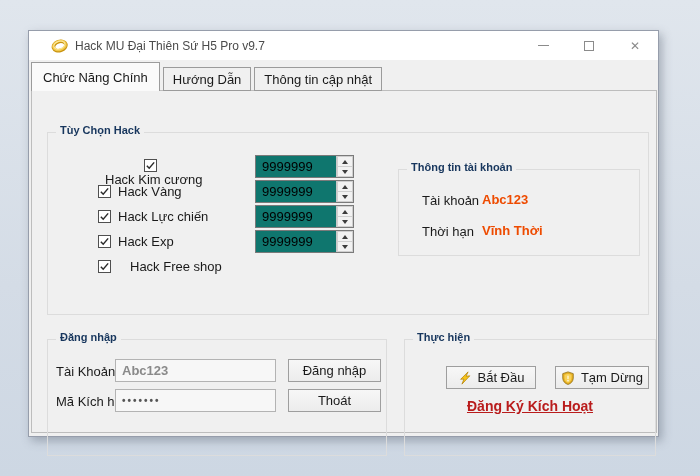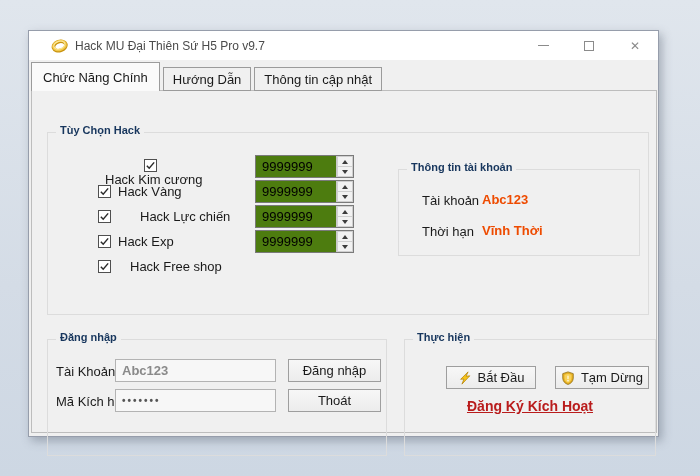--- a/index.html
+++ b/index.html
@@ -61,21 +61,21 @@
   .hrow { position:absolute; left:50px; height:14px; display:flex; align-items:center; }
   .checkbox {
     width:13px; height:13px; background:#fff; border:1px solid #4f4f4f;
     display:flex; align-items:center; justify-content:center; cursor:default;
   }
   .checkbox svg { width:11px; height:11px; display:block; }
   .cb-label { font-size:13px; color:#1a1a1a; margin-left:7px; white-space:nowrap; }
 
   .spinner {
     position:absolute; left:207px; width:99px; height:23px;
-    background:#4d7c0f; border:1px solid #7a7a7a; display:flex;
+    background:#0f766e; border:1px solid #7a7a7a; display:flex;
   }
   .spin-input {
     flex:1; border:none; outline:none; background:transparent;
     font-family:inherit; font-size:13px; color:#000; padding:0 0 0 6px; width:70px;
   }
   .spin-btns { width:17px; display:flex; flex-direction:column; border-left:1px solid #c9c9c9; }
   .spin-btn { flex:1; background:#f2f2f2; border:1px solid #cfcfcf; display:flex; align-items:center; justify-content:center; cursor:default; }
   .spin-btn + .spin-btn { border-top:none; }
   .tri-up   { width:0; height:0; border-left:3px solid transparent; border-right:3px solid transparent; border-bottom:4px solid #3c3c3c; }
   .tri-down { width:0; height:0; border-left:3px solid transparent; border-right:3px solid transparent; border-top:4px solid #3c3c3c; }
@@ -182,21 +182,21 @@
         <span class="spin-btns">
           <span class="spin-btn">
               <span class="tri-up"></span>
             </span>
           <span class="spin-btn">
               <span class="tri-down"></span>
             </span>
         </span>
       </div>
 
-      <div class="hrow" style="top:76px;gap:22px;">
+      <div class="hrow" style="top:76px;">
         <span class="checkbox">
             <svg viewBox="0 0 12 12">
               <path d="M2 6.2 L4.6 9 L10 2.6" fill="none" stroke="#2b2b2b" stroke-width="1.6"></path>
             </svg>
           </span>
         <span class="cb-label">Hack Lực chiến</span>
       </div>
       <div class="spinner" style="top:72px;">
         <input class="spin-input" value="9999999" style="">
         <span class="spin-btns">

